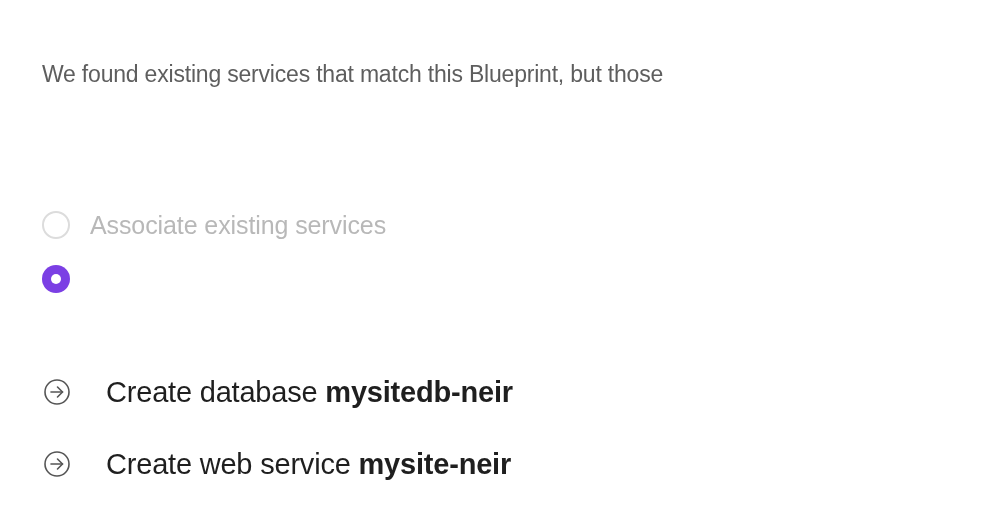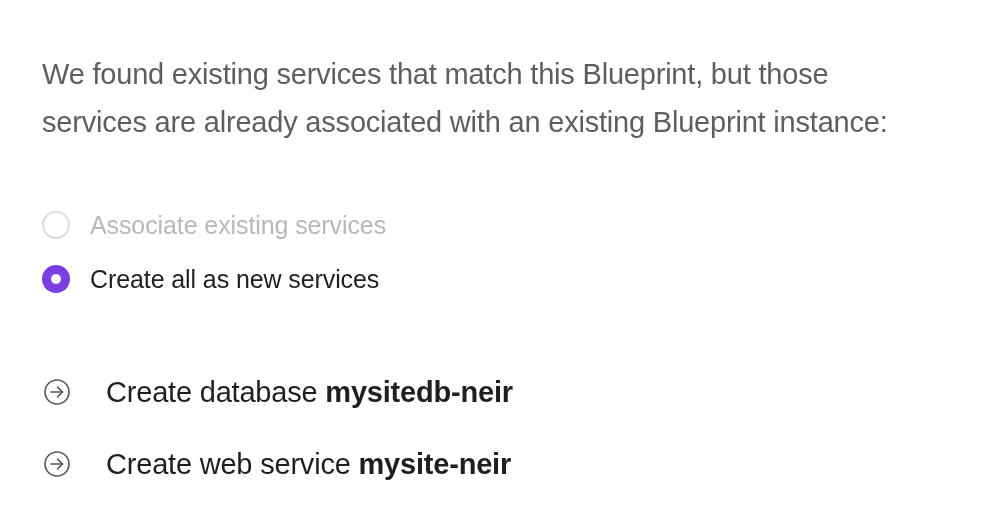--- a/index.html
+++ b/index.html
@@ -23,21 +23,21 @@
     }
     .title {
       font-size: 28px;
       font-weight: bold;
       color: #1c1c1c;
       line-height: 38px;
       margin: 0;
       letter-spacing: -0.2px;
     }
     .desc {
-      font-size: 29px;
+      font-size: 23px;
       line-height: 48px;
       color: #5e5e5e;
       margin: 0;
       letter-spacing: -0.2px;
     }
     .radio-group {
       position: absolute;
       left: 42px;
       top: 205px;
     }
@@ -110,31 +110,29 @@
     }
     .action-text b {
       font-weight: bold;
     }
   </style>
 </head>
 <body>
 
 <div class="section">
   <p class="desc">We found existing services that match this Blueprint, but those</p>
-  <p class="desc">services are already associated with an existing Blueprint instance:</p>
 </div>
 
 <div class="radio-group">
   <div class="radio-option">
     <span class="radio-circle off"></span>
     <span class="radio-label disabled">Associate existing services</span>
   </div>
   <div class="radio-option">
     <span class="radio-circle on"></span>
-    <span class="radio-label enabled">Create all as new services</span>
   </div>
 </div>
 
 <div class="actions">
   <div class="action-item">
     <svg class="action-icon" viewBox="0 0 30 30">
       <circle cx="15" cy="15" r="12" fill="none" stroke="#555555" stroke-width="1.6"></circle>
       <line x1="9" y1="15" x2="20.5" y2="15" stroke="#555555" stroke-width="1.6" stroke-linecap="round"></line>
       <polyline points="15.5,10 20.5,15 15.5,20" fill="none" stroke="#555555" stroke-width="1.6" stroke-linecap="round" stroke-linejoin="round"></polyline>
     </svg>

